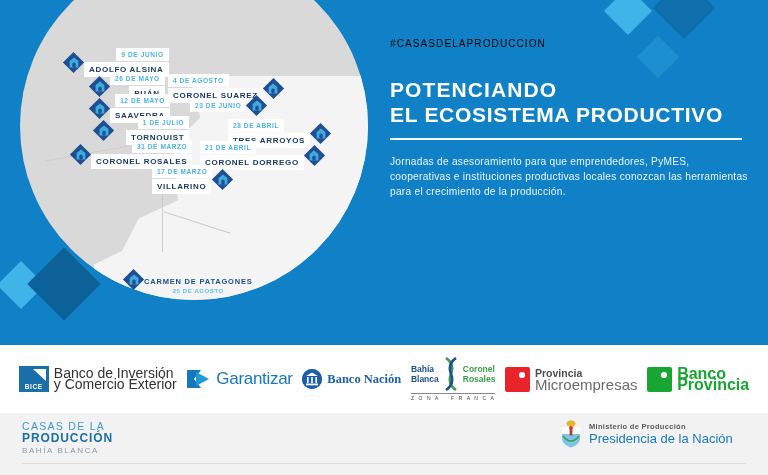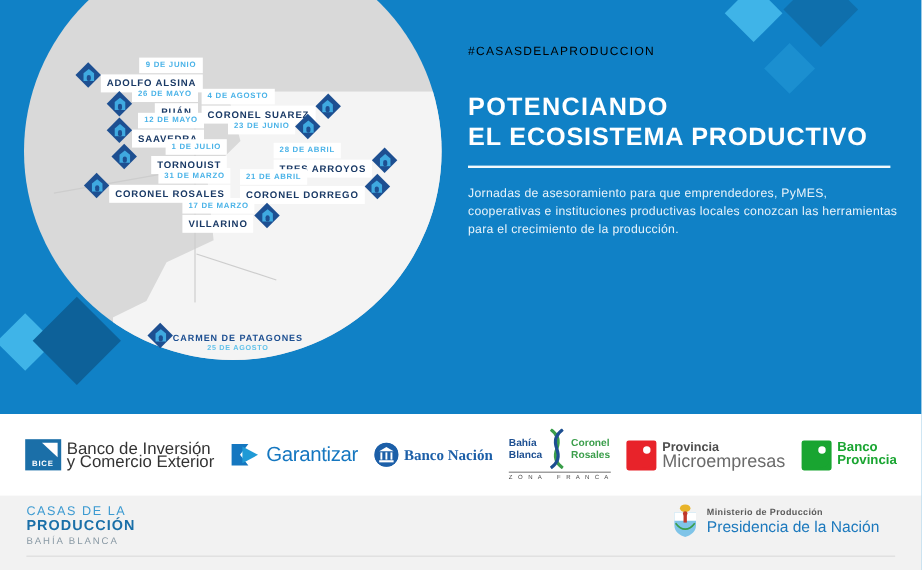--- a/index.html
+++ b/index.html
@@ -95,21 +95,21 @@
   .zf-sub{font-size:5px;letter-spacing:1.6px;color:#444;text-align:center;margin-top:1px;}
 
   .bn-mark{width:20px;height:20px;border-radius:50%;background:#1c5fa8;margin-right:5px;position:relative;}
   .bn-txt{color:#1c5fa8;font-size:12.5px;font-weight:bold;font-family:"Liberation Serif",serif;}
 
   .pm-mark{width:25px;height:25px;background:#e8232a;position:relative;margin-right:5px;border-radius:2px;}
   .pm-t1{color:#4d4d4d;font-size:10.5px;font-weight:bold;line-height:11px;}
   .pm-t2{color:#6b6b6b;font-size:15px;line-height:12px;}
 
   .bp-mark{width:25px;height:25px;background:#19a531;position:relative;margin-right:5px;border-radius:2px;}
-  .bp-txt{color:#19a531;font-size:11px;font-weight:bold;line-height:11.5px;}
+  .bp-txt{color:#19a531;font-size:16px;font-weight:bold;line-height:11.5px;}
 
   
   .footer{position:absolute;left:0;top:413px;width:768px;height:62px;background:#f2f2f2;}
   .fdiv{position:absolute;left:22px;top:50px;width:724px;height:1px;background:#dcdcdc;}
   .cdp-logo{position:absolute;left:22px;top:420px;}
   .cdp-l1{color:#3c9ad1;font-size:10.5px;letter-spacing:1.3px;line-height:12px;}
   .cdp-l2{color:#1a6fa8;font-size:12px;font-weight:bold;letter-spacing:.9px;line-height:13px;}
   .cdp-l3{color:#8a9aa5;font-size:8px;letter-spacing:1.6px;line-height:11px;}
 
   .minlogo{position:absolute;left:560px;top:420px;display:flex;align-items:center;}

